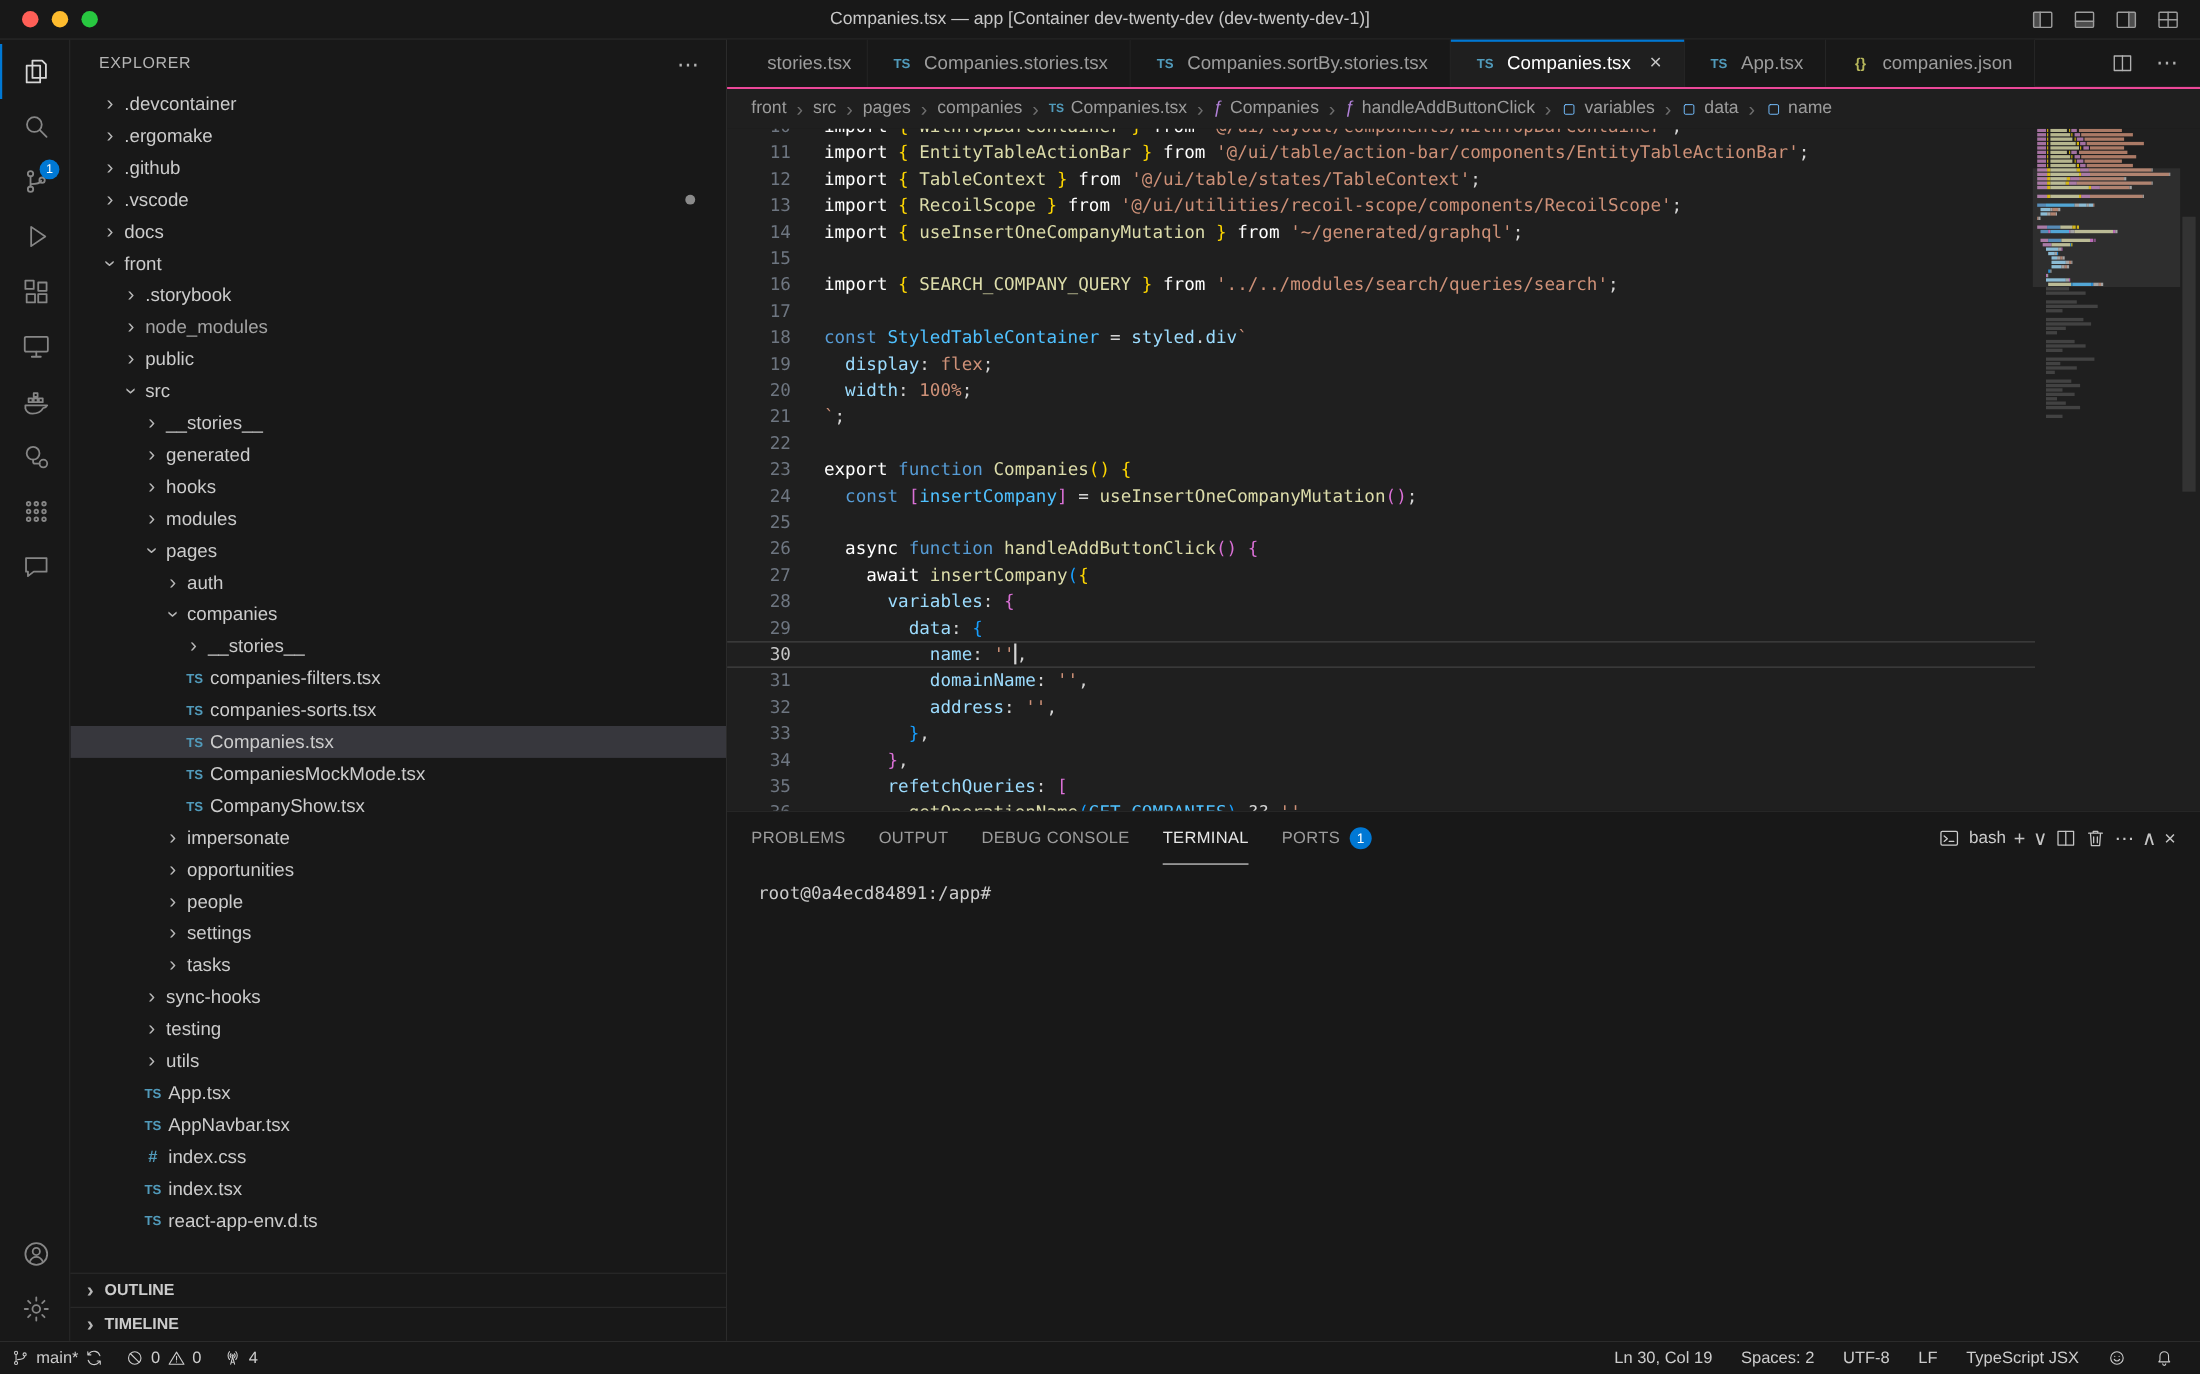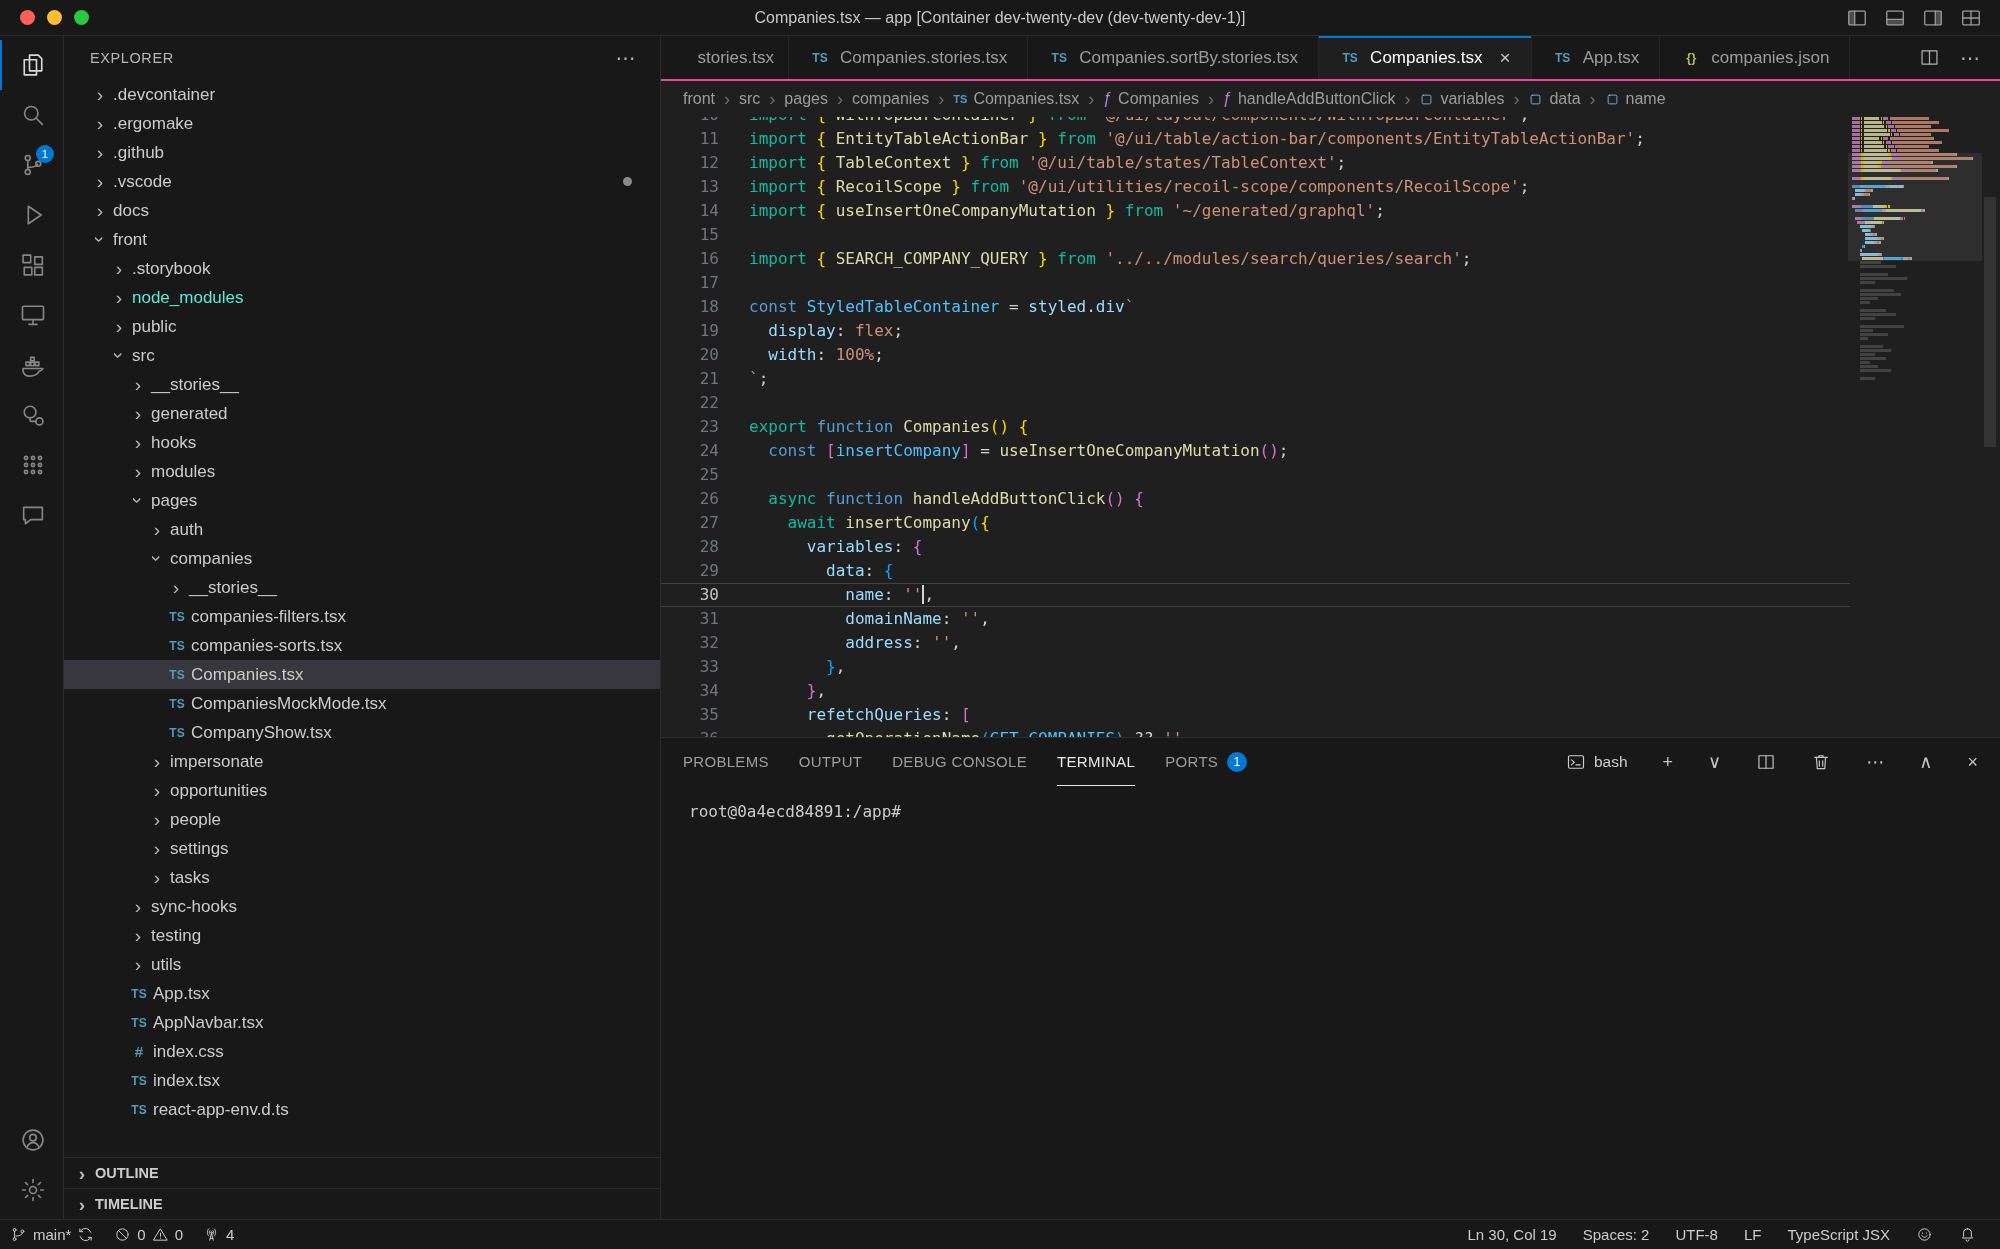--- a/index.html
+++ b/index.html
@@ -30,21 +30,21 @@
 
   
   .sidebar { width:597px; background:#181818; border-right:1px solid #2b2b2b; display:flex; flex-direction:column; min-height:0; }
   .sb-title { height:44px; flex:0 0 44px; display:flex; align-items:center; justify-content:space-between; padding:0 24px 0 26px; font-size:14.5px; letter-spacing:.6px; color:#b5b5b5; }
   .sb-title .more { font-size:20px; color:#b5b5b5; }
   .sb-section { height:31px; flex:0 0 31px; display:flex; align-items:center; font-weight:700; font-size:14.5px; color:#cccccc; padding-left:8px; gap:3px; white-space:nowrap; overflow:hidden; }
   .sb-section.bordered { border-top:1px solid #2b2b2b; }
   .tree { flex:1; overflow:hidden; font-size:17px; }
   .trow { height:29px; display:flex; align-items:center; position:relative; white-space:nowrap; cursor:default; }
   .trow.sel { background:#37373d; }
-  .trow.dim .tlabel { color:#5eead4; }
+  .trow.dim .tlabel { color:#a3a3a3; }
   .chev { width:20px; flex:0 0 20px; color:#b8b8b8; font-size:19px; display:inline-flex; justify-content:center; line-height:1; }
   .chev.open { transform:rotate(90deg); }
   .fico { width:22px; flex:0 0 22px; display:inline-flex; justify-content:center; font-weight:700; }
   .fico.ts { color:#519aba; font-size:12px; }
   .fico.css { color:#519aba; font-size:15px; }
   .fico.json { color:#b7b75b; font-size:13px; }
   .tlabel { margin-left:3px; }
   .rowdot { position:absolute; right:28px; width:9px; height:9px; border-radius:50%; background:#8a8a8a; }
 
   
@@ -67,39 +67,39 @@
   .bc-ts { color:#519aba; font-size:11px; font-weight:700; }
 
   
   .code-area { flex:1; position:relative; overflow:hidden; background:#1f1f1f; min-height:0; }
   .code-viewport { position:absolute; left:0; top:0; bottom:0; right:150px; overflow:hidden; }
   .code-content { margin-top:-14px; }
   .cline { display:flex; height:24px; line-height:24px; font-family:"DejaVu Sans Mono", monospace; font-size:16px; white-space:pre; }
   .cline.cur { border-top:1px solid rgba(140,140,140,.33); border-bottom:1px solid rgba(140,140,140,.33); line-height:22px; }
   .lnum { width:88px; flex:0 0 88px; text-align:right; padding-right:30px; color:#6e7681; }
   .cline.cur .lnum { color:#c6c6c6; }
-  .tk-k{color:#14b8a6}.tk-d{color:#569cd6}.tk-y{color:#dcdcaa}.tk-v{color:#9cdcfe}.tk-c{color:#4fc1ff}
+  .tk-k{color:#ffffff}.tk-d{color:#569cd6}.tk-y{color:#dcdcaa}.tk-v{color:#9cdcfe}.tk-c{color:#4fc1ff}
   .tk-s{color:#ce9178}.tk-w{color:#d4d4d4}.tk-g{color:#ffd700}.tk-p{color:#da70d6}.tk-u{color:#179fff}
   .caret { display:inline-block; width:2px; height:19px; background:#d4d4d4; vertical-align:-4px; }
 
   .minimap { position:absolute; top:0; right:22px; width:126px; bottom:0; }
   .mrow { height:3px; margin-bottom:1px; display:flex; }
   .mrow span { height:3px; display:block; opacity:.8; }
   .minimap-slider { position:absolute; left:-4px; right:-4px; top:36px; height:108px; background:rgba(255,255,255,.07); }
   .scrollbar { position:absolute; right:0; top:0; bottom:0; width:20px; }
   .scroll-thumb { position:absolute; top:80px; left:4px; width:12px; height:250px; background:rgba(121,121,121,.22); }
 
   
   .panel { height:482px; flex:0 0 482px; background:#181818; border-top:1px solid #2b2b2b; display:flex; flex-direction:column; }
   .panel-header { height:48px; flex:0 0 48px; display:flex; align-items:center; padding:0 22px; }
   .panel-tabs { display:flex; gap:30px; height:100%; align-items:stretch; }
   .ptab { color:#9d9d9d; font-size:15px; letter-spacing:.3px; display:flex; align-items:center; gap:9px; border-bottom:1.5px solid transparent; }
   .ptab.active { color:#e7e7e7; border-bottom-color:#e7e7e7; }
   .pbadge { background:#0078d4; color:#fff; border-radius:10px; min-width:20px; height:20px; font-size:12.5px; display:flex; align-items:center; justify-content:center; padding:0 5px; }
-  .panel-actions { margin-left:auto; display:flex; align-items:center; gap:35px; color:#c5c5c5; font-size:18px; }
+  .panel-actions { margin-left:auto; display:flex; align-items:center; gap:7px; color:#c5c5c5; font-size:18px; }
   .panel-actions svg { width:20px; height:20px; display:block; }
   .shell { display:flex; align-items:center; gap:8px; font-size:15.5px; color:#cccccc; }
   .glyph { line-height:1; }
   .terminal { flex:1; padding:16px 28px; font-family:"DejaVu Sans Mono", monospace; font-size:16px; color:#cccccc; }
 
   
   .statusbar { height:30px; flex:0 0 30px; background:#181818; border-top:1px solid #2b2b2b; display:flex; align-items:center; font-size:15px; color:#cccccc; }
   .sb-left { display:flex; align-items:center; height:100%; flex:1; min-width:0; }
   .sb-right { display:flex; align-items:center; height:100%; gap:6px; padding-right:14px; }
   .sb-remote { background:#0078d4; color:#fff; height:100%; display:flex; align-items:center; gap:8px; padding:0 14px; max-width:392px; white-space:nowrap; overflow:hidden; flex:0 0 auto; }

